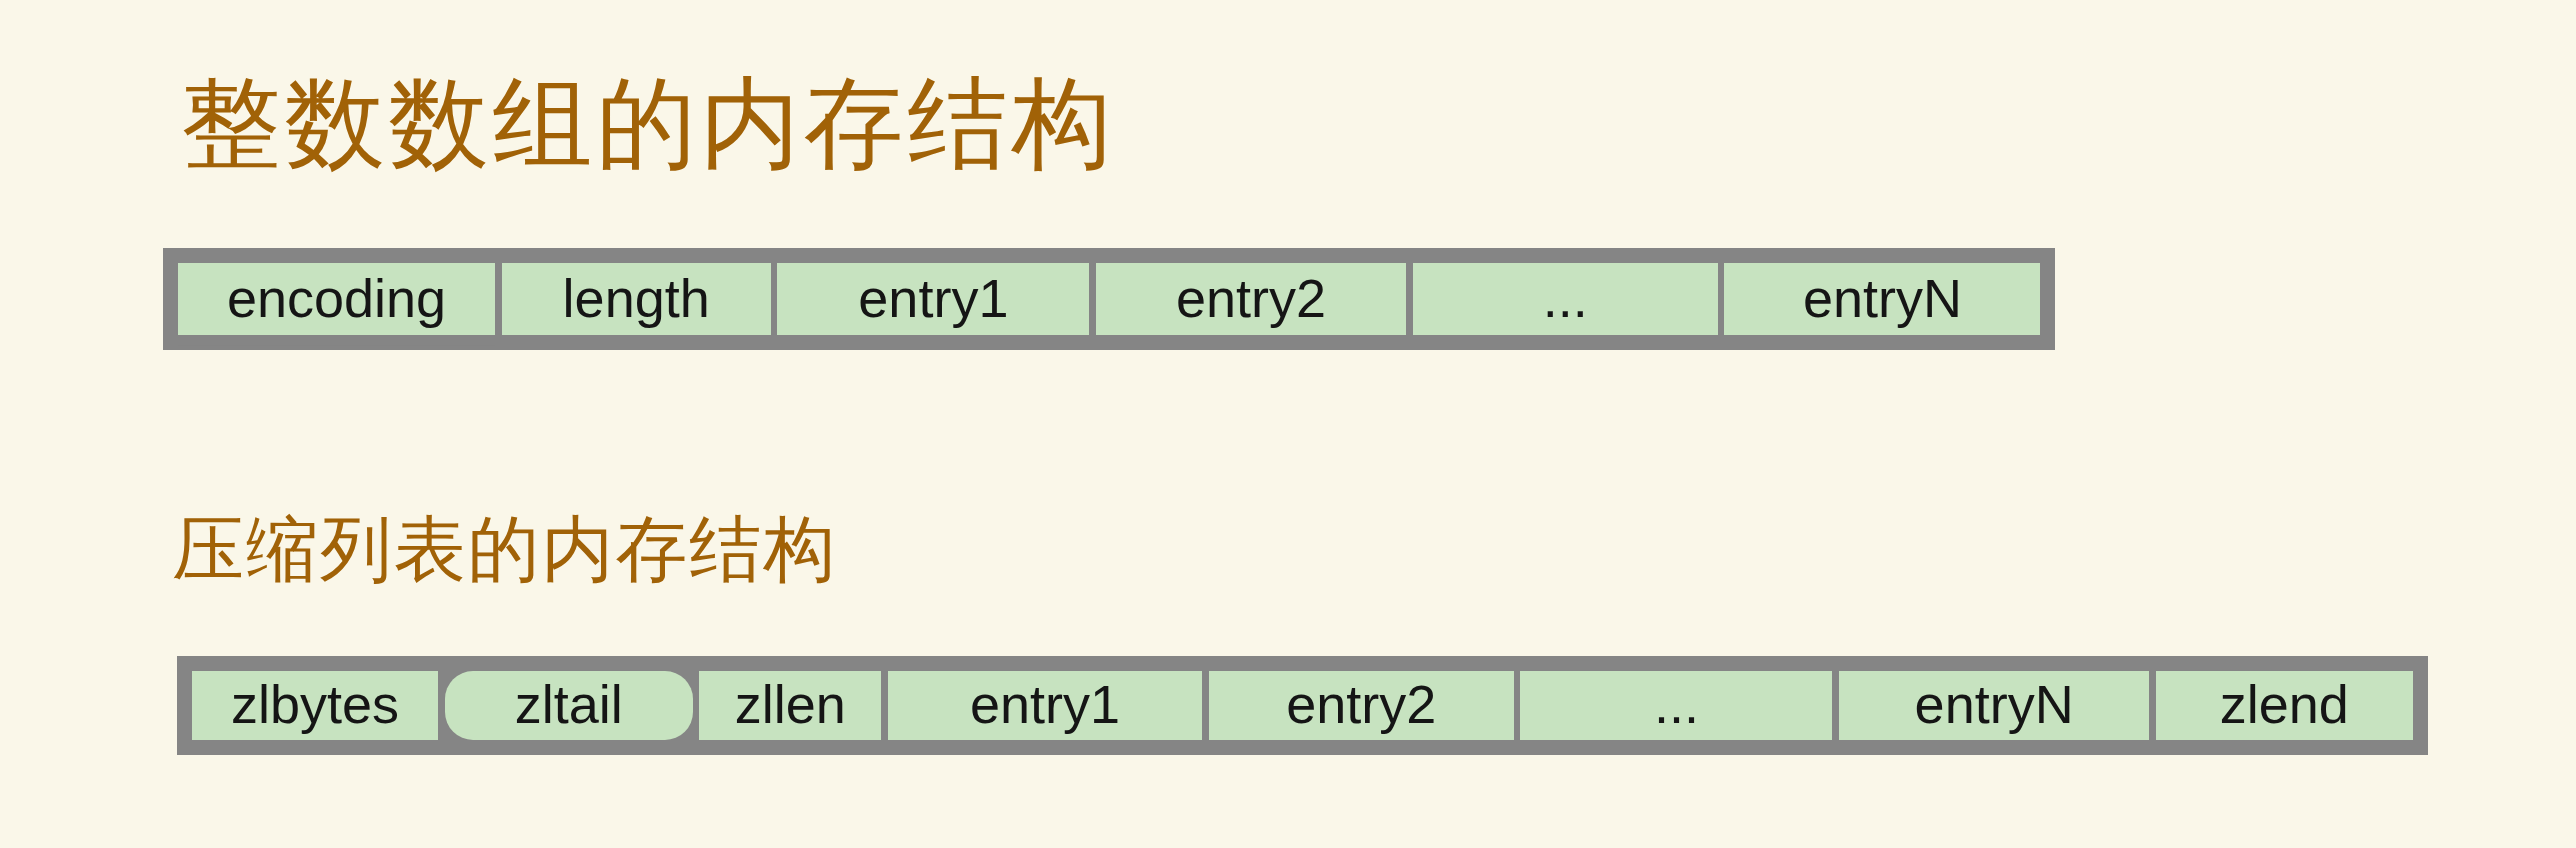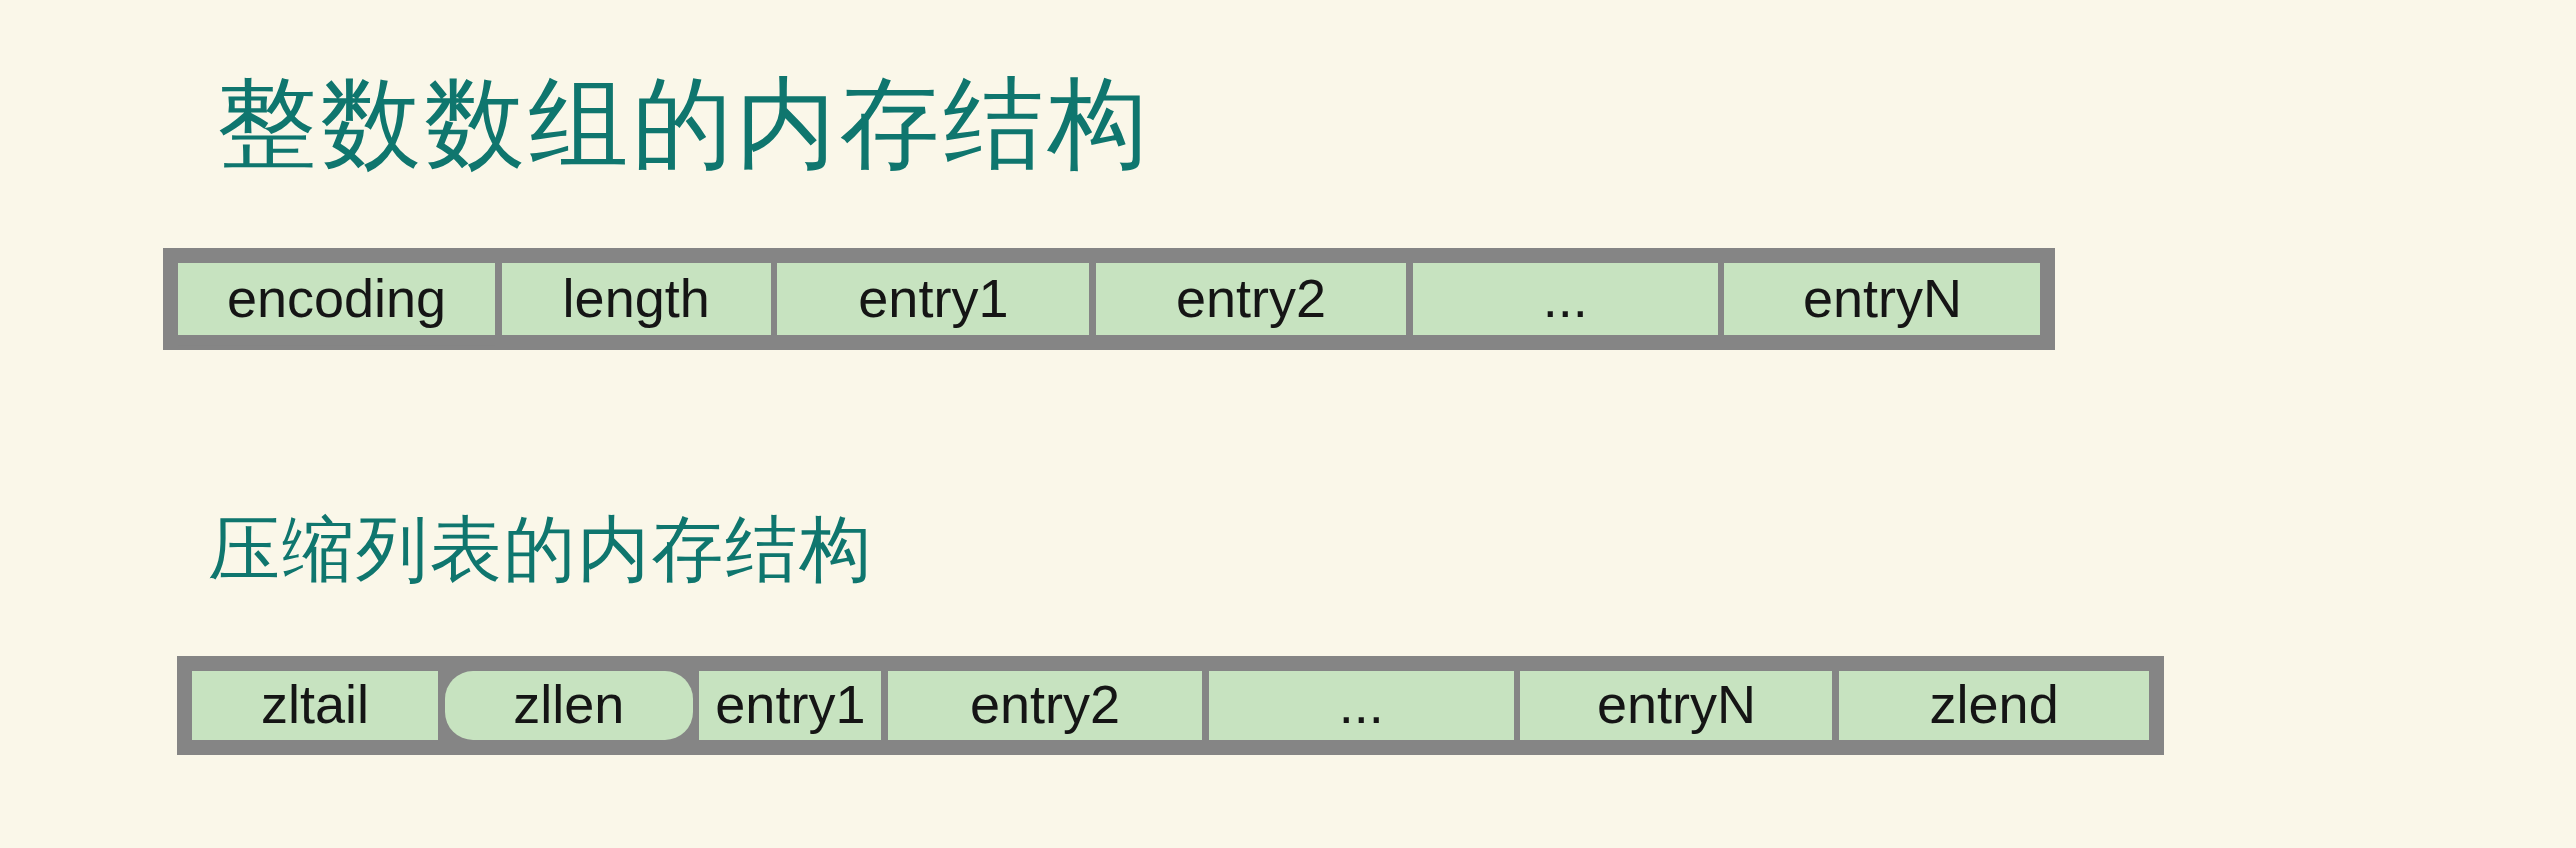--- a/index.html
+++ b/index.html
@@ -14,25 +14,24 @@
     overflow: hidden;
   }
   .canvas {
     position: relative;
     width: 2576px;
     height: 849px;
     background: #faf7e9;
   }
   .fig-title {
     position: absolute;
-    color: #0f766e;
+    color: #a16207;
     line-height: 1;
     white-space: nowrap;
     font-weight: 400;
-    margin-left: 36px;
   }
   .title1 {
     left: 181px;
     top: 73px;
     font-size: 100px;
     letter-spacing: 3.8px;
   }
   .title2 {
     left: 172px;
     top: 513px;
@@ -90,20 +89,21 @@
       <div class="cell">entry1</div>
       <div class="cell">entry2</div>
       <div class="cell">...</div>
       <div class="cell">entryN</div>
     </div>
   </section>
 
   <section>
     <div class="fig-title title2">压缩列表的内存结构</div>
     <div class="memrow row2">
+      <div class="cell">zlbytes</div>
       <div class="cell">zltail</div>
       <div class="cell">zllen</div>
       <div class="cell">entry1</div>
       <div class="cell">entry2</div>
       <div class="cell">...</div>
       <div class="cell">entryN</div>
       <div class="cell">zlend</div>
     </div>
   </section>
 

